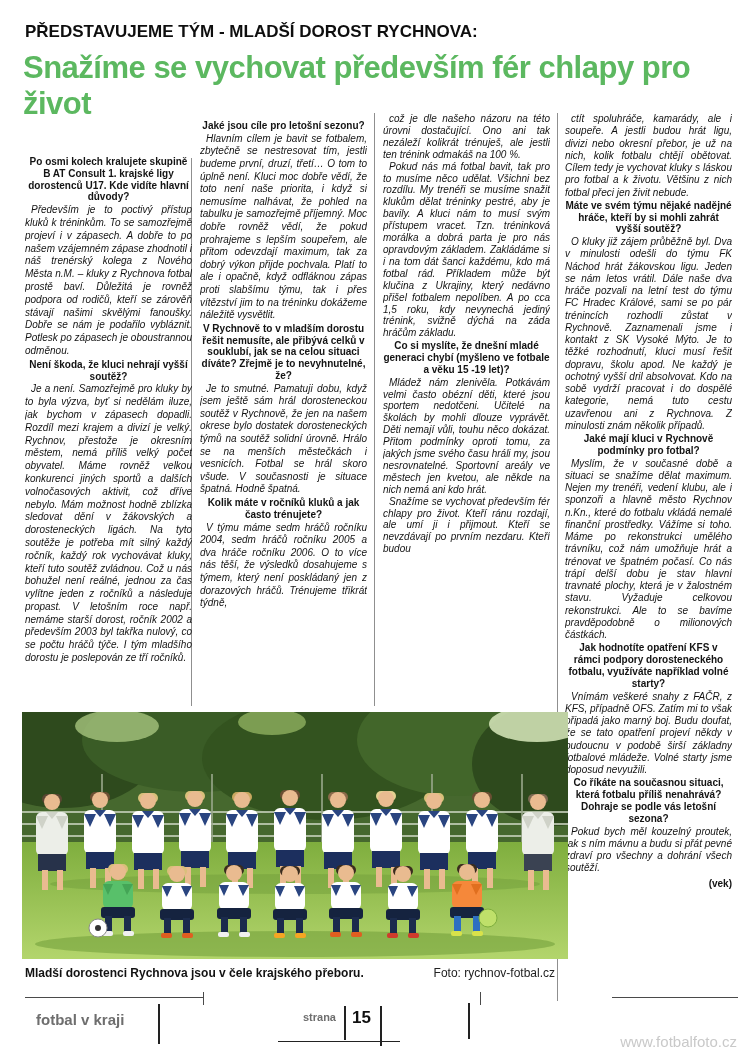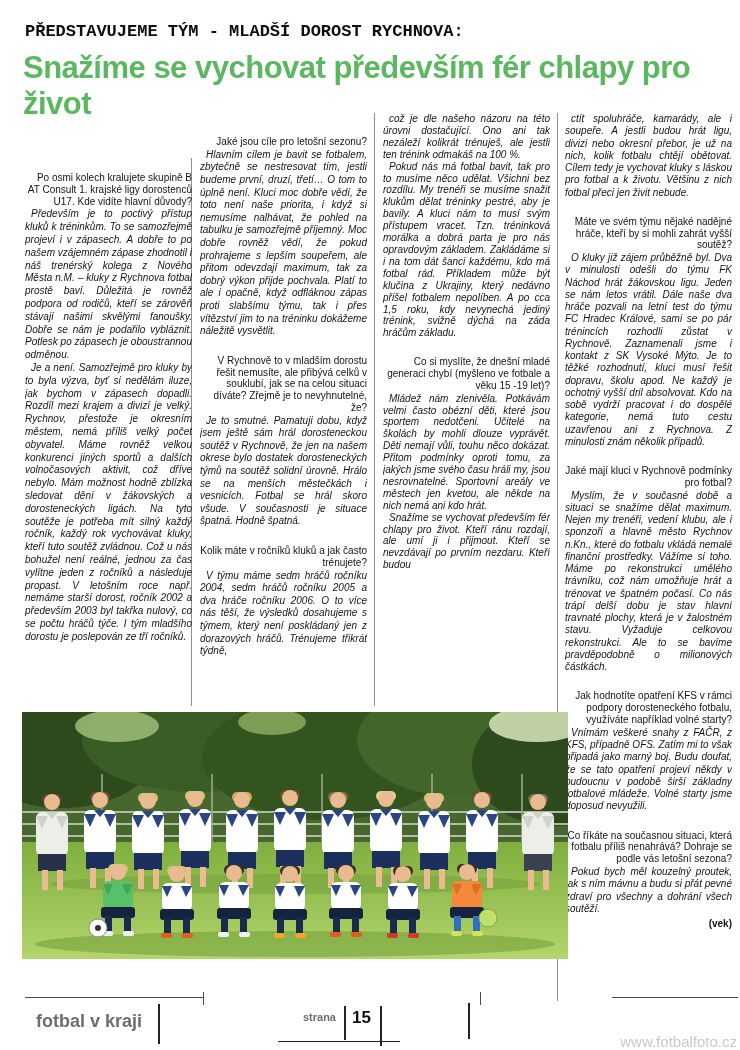--- a/index.html
+++ b/index.html
@@ -1,40 +1,40 @@
 <!DOCTYPE html>
 <html lang="cs"><head>
 <meta charset="utf-8">
 <style>
   html,body{margin:0;padding:0;background:#fff;}
   .page{position:relative;width:740px;height:1050px;background:#ffffff;
         font-family:"Liberation Sans",sans-serif;color:#121212;overflow:hidden;}
 
-  .kicker{position:absolute;left:25px;top:22px;font-size:17px;font-weight:bold;color:#0e0e0e;font-family:Liberation Mono, monospace;}
+  .kicker{position:absolute;left:25px;top:22px;font-size:17px;font-weight:bold;color:#0e0e0e;}
   .title{position:absolute;left:23px;top:50px;font-size:31px;font-weight:bold;letter-spacing:-0.5px;}
   .intro{position:absolute;left:25px;top:107px;width:344px;font-size:12.6px;font-weight:bold;
          line-height:1.36;color:#0e0e0e;}
 
   .col{position:absolute;width:167px;font-size:10px;text-align:justify;color:#131313;overflow:hidden;}
   .col p{margin:0;}
-  .col p.q{font-weight:normal;font-style:normal;text-align:right;line-height:1.18em;padding:1px 0;margin-top:16px;}
+  .col p.q{font-weight:bold;font-style:normal;text-align:center;line-height:1.18em;padding:1px 0;}
   .col p.a{font-style:italic;text-indent:6px;}
   .col p.sign{font-weight:bold;text-align:right;font-style:normal;padding-top:3px;}
 
   .vdiv{position:absolute;width:1px;background:#8f8f8f;}
 
   .photo{position:absolute;left:22px;top:712px;width:546px;height:247px;}
   .caption-row{position:absolute;left:25px;top:966px;width:530px;display:flex;
                justify-content:space-between;font-size:12px;align-items:baseline;}
   .caption{font-weight:bold;}
   .credit{font-weight:normal;color:#222;}
 
   .hline{position:absolute;height:1px;background:#4a4a4a;}
   .vtick{position:absolute;width:1px;background:#4a4a4a;}
-  .f-label{position:absolute;font-size:18px;font-weight:bold;color:#6e6e6e;}
+  .f-label{position:absolute;font-size:15px;font-weight:bold;color:#6e6e6e;}
   .f-strana{position:absolute;left:262px;top:1011px;width:74px;text-align:right;
             font-size:11px;font-weight:bold;color:#6e6e6e;}
   .f-num{position:absolute;left:352px;top:1008px;font-size:17px;font-weight:bold;color:#111;}
   .f-vbar{position:absolute;width:2px;background:#222;}
   .watermark{position:absolute;right:3px;top:1033px;font-size:15px;color:#c9c9c9;}
 </style>
 </head>
 <body>
 
 <div class="page">
@@ -43,20 +43,21 @@
   <h1 class="title" style="margin: 0px; color: rgb(92, 184, 96);">Snažíme se vychovat především fér chlapy pro život</h1>
 
 
   <div class="vdiv" style="left:191px;top:158px;height:548px;"></div>
   <div class="vdiv" style="left:374px;top:113px;height:593px;"></div>
   <div class="vdiv" style="left:557px;top:113px;height:888px;"></div>
 
   <div class="col" style="left:25px;top:155px;height:551px;line-height:12.8px;">
       <p class="q">Po osmi kolech kralujete skupině B AT Consult 1. krajské ligy dorostenců U17. Kde vidíte hlavní důvody?</p>
       <p class="a">Především je to poctivý přístup kluků k tréninkům. To se samozřejmě projeví i v zápasech. A dobře to po našem vzájemném zápase zhodnotil i náš trenérský kolega z Nového Města n.M. – kluky z Rychnova fotbal prostě baví. Důležitá je rovněž podpora od rodičů, kteří se zárověň stávají našimi skvělými fanoušky. Dobře se nám je podařilo vybláznit. Potlesk po zápasech je oboustrannou odměnou.</p>
+      <p class="q">Není škoda, že kluci nehrají vyšší soutěž?</p>
       <p class="a">Je a není. Samozřejmě pro kluky by to byla výzva, byť si nedělám iluze, jak bychom v zápasech dopadli. Rozdíl mezi krajem a divizí je velký. Rychnov, přestože je okresním městem, nemá příliš velký počet obyvatel. Máme rovněž velkou konkurenci jiných sportů a dalších volnočasových aktivit, což dříve nebylo. Mám možnost hodně zblízka sledovat dění v žákovských a dorosteneckých ligách. Na tyto soutěže je potřeba mít silný každý ročník, každý rok vychovávat kluky, kteří tuto soutěž zvládnou. Což u nás bohužel není reálné, jednou za čas vylítne jeden z ročníků a následuje propast. V letošním roce např. nemáme starší dorost, ročník 2002 a především 2003 byl takřka nulový, co se počtu hráčů týče. I tým mladšího dorostu je poslepován ze tří ročníků.</p>
     </div>
   <div class="col" style="left:200px;top:119px;height:587px;line-height:12.6px;">
       <p class="q">Jaké jsou cíle pro letošní sezonu?</p>
       <p class="a">Hlavním cílem je bavit se fotbalem, zbytečně se nestresovat tím, jestli budeme první, druzí, třetí… O tom to úplně není. Kluci moc dobře vědí, že toto není naše priorita, i když si nemusíme nalhávat, že pohled na tabulku je samozřejmě příjemný. Moc dobře rovněž vědí, že pokud prohrajeme s lepším soupeřem, ale přitom odevzdají maximum, tak za dobrý výkon přijde pochvala. Platí to ale i opačně, když odfláknou zápas proti slabšímu týmu, tak i přes vítězství jim to na tréninku dokážeme náležitě vysvětlit.</p>
       <p class="q">V Rychnově to v mladším dorostu řešit nemusíte, ale přibývá celků v souklubí, jak se na celou situaci díváte? Zřejmě je to nevyhnutelné, že?</p>
       <p class="a">Je to smutné. Pamatuji dobu, když jsem ještě sám hrál dorosteneckou soutěž v Rychnově, že jen na našem okrese bylo dostatek dorosteneckých týmů na soutěž solidní úrovně. Hrálo se na menších městečkách i vesnicích. Fotbal se hrál skoro všude. V současnosti je situace špatná. Hodně špatná.</p>
       <p class="q">Kolik máte v ročníků kluků a jak často trénujete?</p>
       <p class="a">V týmu máme sedm hráčů ročníku 2004, sedm hráčů ročníku 2005 a dva hráče ročníku 2006. O to více nás těší, že výsledků dosahujeme s týmem, který není poskládaný jen z dorazových hráčů. Trénujeme třikrát týdně,</p>
     </div>
@@ -153,20 +154,24 @@
     <use href="#crouch" x="268" y="168" style="--hair:#3a2c1e;--shoe:#f5a623"></use>
     <use href="#crouch" x="324" y="167" style="--hair:#3a2c1e"></use>
     <use href="#crouch" x="381" y="168" style="--hair:#3a2c1e;--shoe:#cf3c2c"></use>
     <use href="#crouch" x="445" y="166" style="--jersey:#f5883a;--pattern:#e06f1f;--sock:#2d6fc2;--shoe:#d8e24a;--hair:#3a2c1e"></use>
 
     <circle cx="76" cy="216" r="9" fill="#ffffff" stroke="#8a8a8a"></circle>
     <circle cx="76" cy="216" r="3" fill="#333"></circle>
     <circle cx="466" cy="206" r="9" fill="#bfe06a" stroke="#7fae3e"></circle>
   </svg>
 
+  <div class="caption-row">
+    <span class="caption">Mladší dorostenci Rychnova jsou v čele krajského přeboru.</span>
+    <span class="credit">Foto: rychnov-fotbal.cz</span>
+  </div>
 
   <div class="hline" style="left:25px;top:997px;width:178px;"></div>
   <div class="vtick" style="left:203px;top:992px;height:13px;"></div>
   <div class="vtick" style="left:480px;top:992px;height:13px;"></div>
   <div class="hline" style="left:612px;top:997px;width:126px;"></div>
 
   <div class="f-label" style="left:36px;top:1011px;">fotbal v kraji</div>
   <div class="f-vbar" style="left:158px;top:1004px;height:40px;"></div>
 
   <div class="f-strana">strana</div>

